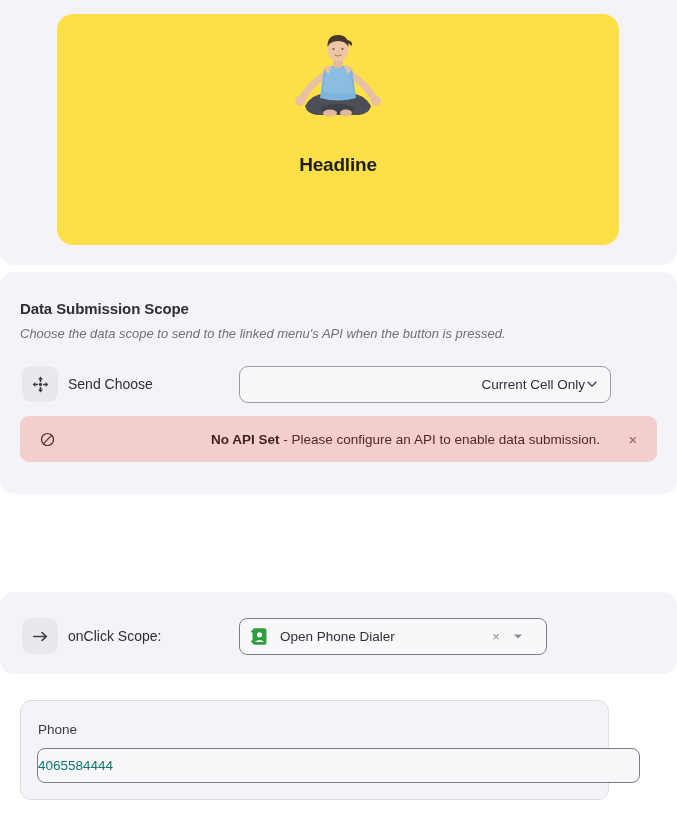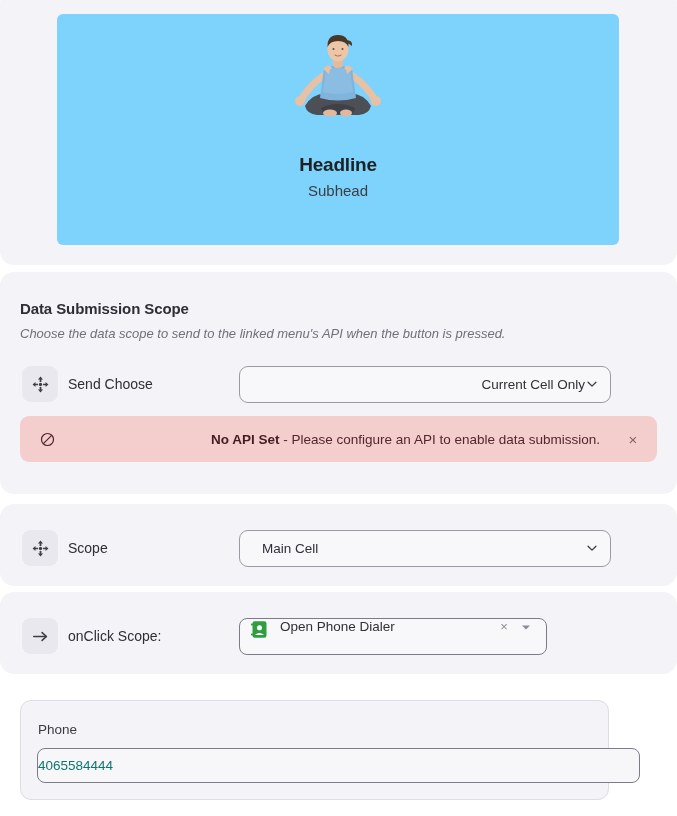--- a/index.html
+++ b/index.html
@@ -30,22 +30,22 @@
 
   
   .card-preview { top: -10px; height: 275px; }
 
   .preview-box {
     position: absolute;
     left: 57px;
     top: 24px;
     width: 562px;
     height: 231px;
-    background: #7dd3fc;
-    border-radius: 6px;
+    background: #fde047;
+    border-radius: 16px;
     overflow: hidden;
   }
 
   .hero-figure {
     position: absolute;
     left: 50%;
     top: 16px;
     transform: translateX(-50%);
     width: 110px;
     height: 100px;
@@ -221,21 +221,22 @@
   
   .combo {
     position: absolute;
     left: 239px;
     width: 308px;
     height: 37px;
     background: #f8f8fb;
     border: 1px solid #7b7c87;
     border-radius: 8px;
     display: flex;
-    padding: 0 12px 0 9px;
+    align-items: center;
+    padding: 0 20px 0 9px;
   }
   .combo-icon { width: 21px; height: 21px; flex: none; margin-right: 10px; }
   .combo-value {
     flex: 1;
     font-size: 13.5px;
     color: #2f3036;
     white-space: nowrap;
   }
   .combo-x {
     width: 16px; height: 16px; flex: none;
@@ -280,21 +281,20 @@
         <path d="M44.5 17 Q44 5 55 5 Q66 5 65.5 17 Q63 11 55 11 Q47 11 44.5 17 Z" fill="#4a3728"></path>
         <path d="M63 10 Q70 10 69 16 Q66 13 63 13 Z" fill="#4a3728"></path>
 
         <ellipse cx="50.5" cy="19" rx="1.1" ry="0.8" fill="#3a2a1e"></ellipse>
         <ellipse cx="59.5" cy="19" rx="1.1" ry="0.8" fill="#3a2a1e"></ellipse>
         <path d="M52 25 Q55 27 58 25" stroke="#b9705f" stroke-width="1.1" fill="none" stroke-linecap="round"></path>
       </svg>
 
       <div class="hero-caption">
         <div class="hero-headline">Headline</div>
-        <div class="hero-subhead">Subhead</div>
       </div>
     </div>
   </div>
 
   <div class="card card-scope">
 
     <div class="section-title">Data Submission Scope</div>
     <div class="section-desc">Choose the data scope to send to the linked menu's API when the button is pressed.</div>
 
     <div class="row" style="top:90px;">
@@ -322,40 +322,20 @@
         <line x1="3.6" y1="12.4" x2="12.4" y2="3.6" stroke="#52262c" stroke-width="1.3"></line>
       </svg>
       <span class="alert-text">
         <b>No API Set</b>
         <span>- Please configure an API to enable data submission.</span>
       </span>
       <span class="alert-close">×</span>
     </div>
   </div>
 
-  <div class="card card-scope2">
-    <div class="row" style="top:22px;">
-      <div class="icon-tile">
-        <svg width="19" height="19" viewBox="0 0 24 24" fill="#3d3e46">
-          <path d="M12 2l3.2 3.6h-2.1v3.2h-2.2V5.6H8.8L12 2z"></path>
-          <path d="M12 22l-3.2-3.6h2.1v-3.2h2.2v3.2h2.1L12 22z"></path>
-          <path d="M2 12l3.6-3.2v2.1h3.2v2.2H5.6v2.1L2 12z"></path>
-          <path d="M22 12l-3.6 3.2v-2.1h-3.2v-2.2h3.2V8.8L22 12z"></path>
-          <circle cx="12" cy="12" r="2.1"></circle>
-        </svg>
-      </div>
-      <div class="row-label">Scope</div>
-      <div class="select">
-        <span class="select-value">Main Cell</span>
-        <svg class="chev" viewBox="0 0 16 16">
-          <path d="M3.5 6 L8 10.4 L12.5 6" stroke="#3b3c44" stroke-width="1.5" fill="none" stroke-linecap="round" stroke-linejoin="round"></path>
-        </svg>
-      </div>
-    </div>
-  </div>
 
   <div class="card card-onclick">
     <div class="row" style="top:22px;">
       <div class="icon-tile">
         <svg width="19" height="19" viewBox="0 0 24 24">
           <path d="M3.5 12 H19" stroke="#3d3e46" stroke-width="2" stroke-linecap="round"></path>
           <path d="M14 7 L19.5 12 L14 17" stroke="#3d3e46" stroke-width="2" fill="none" stroke-linecap="round" stroke-linejoin="round"></path>
         </svg>
       </div>
       <div class="row-label">onClick Scope:</div>

